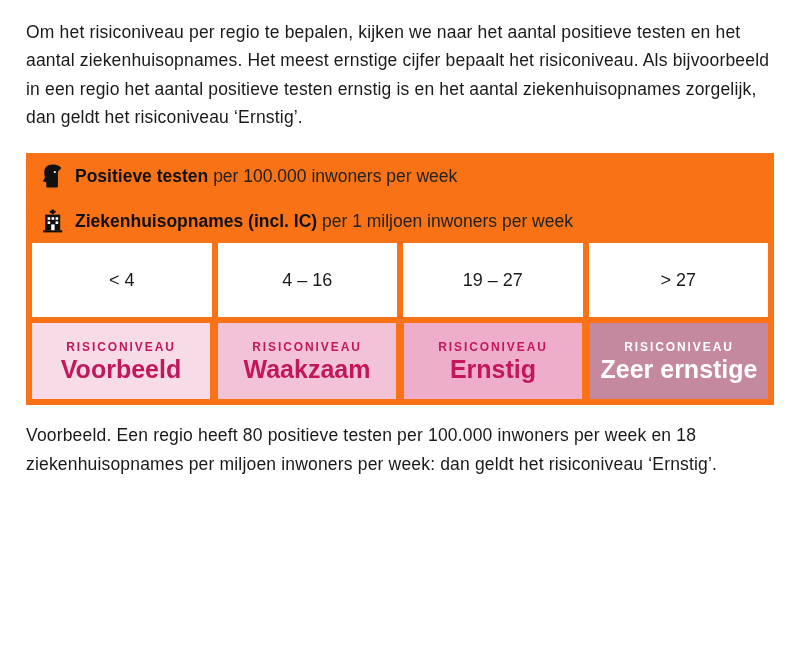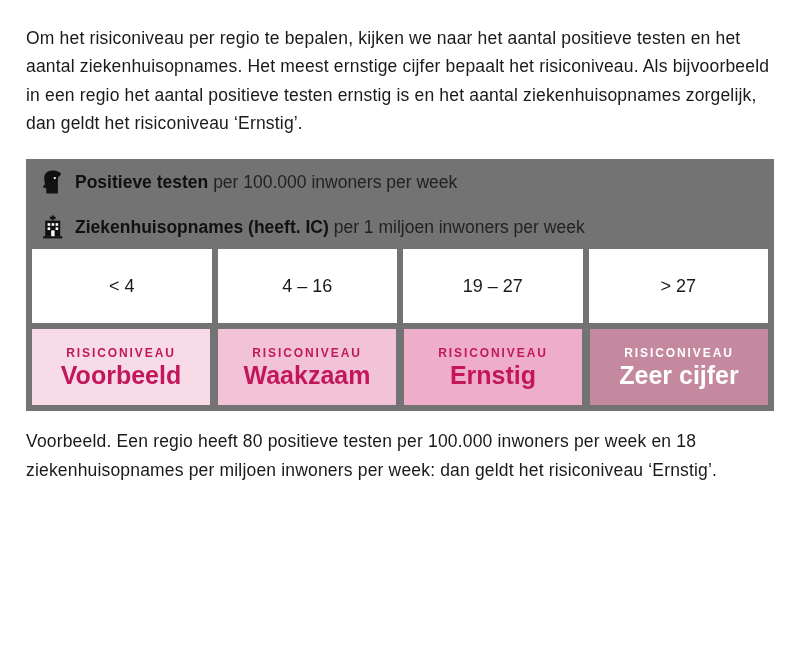--- a/index.html
+++ b/index.html
@@ -12,36 +12,36 @@
     height: 652px;
     font-family: "Liberation Sans", sans-serif;
     color: #111111;
     overflow: hidden;
   }
   .page {
     width: 796px;
     height: 652px;
     position: relative;
     box-sizing: border-box;
-    padding: 24px 26px 0 26px;
+    padding: 18px 26px 0 26px;
   }
   .intro, .outro {
     font-size: 17.5px;
     line-height: 1.62;
     color: #1a1a1a;
     letter-spacing: 0.01em;
   }
   .intro {
     margin: 0 0 22px 0;
   }
   .outro {
     margin: 16px 0 8px 0;
   }
   .risk-table {
-    background: #737373;
+    background: #f97316;
     width: 748px;
     box-sizing: border-box;
     padding: 0;
   }
   .section-head {
     display: flex;
     align-items: center;
     gap: 9px;
     padding: 10px 14px 9px 14px;
     font-size: 17.5px;
@@ -143,21 +143,21 @@
           <rect x="1.2" y="21.2" width="19" height="2.2" fill="#111111"></rect>
           <rect x="5.6" y="8.2" width="2.6" height="2.6" fill="#ffffff"></rect>
           <rect x="9.6" y="8.2" width="2.6" height="2.6" fill="#ffffff"></rect>
           <rect x="13.6" y="8.2" width="2.6" height="2.6" fill="#ffffff"></rect>
           <rect x="5.6" y="12.4" width="2.6" height="2.6" fill="#ffffff"></rect>
           <rect x="13.6" y="12.4" width="2.6" height="2.6" fill="#ffffff"></rect>
           <rect x="9.2" y="15.4" width="3.4" height="5.8" fill="#ffffff"></rect>
         </svg>
       </span>
       <span>
-        <span class="label-strong">Ziekenhuisopnames (heeft. IC)</span>
+        <span class="label-strong">Ziekenhuisopnames (incl. IC)</span>
         <span class="label-rest">per 1 miljoen inwoners per week</span>
       </span>
     </div>
 
     <div class="cells">
       <div class="cell">&lt; 4</div>
       <div class="cell">4 – 16</div>
       <div class="cell">19 – 27</div>
       <div class="cell">&gt; 27</div>
     </div>
@@ -170,21 +170,21 @@
       <div class="level" style="background:#f2c3d6;">
         <span class="eyebrow">RISICONIVEAU</span>
         <span class="name">Waakzaam</span>
       </div>
       <div class="level" style="background:#eeadc8;">
         <span class="eyebrow">RISICONIVEAU</span>
         <span class="name">Ernstig</span>
       </div>
       <div class="level dark" style="background:#c4889f;">
         <span class="eyebrow">RISICONIVEAU</span>
-        <span class="name">Zeer cijfer</span>
+        <span class="name">Zeer ernstige</span>
       </div>
     </div>
 
   </div>
 
   <p class="outro">Voorbeeld. Een regio heeft 80 positieve testen per 100.000 inwoners per week en 18 ziekenhuisopnames per miljoen inwoners per week: dan geldt het risiconiveau ‘Ernstig’.</p>
 
 </div>
 
 </body></html>

